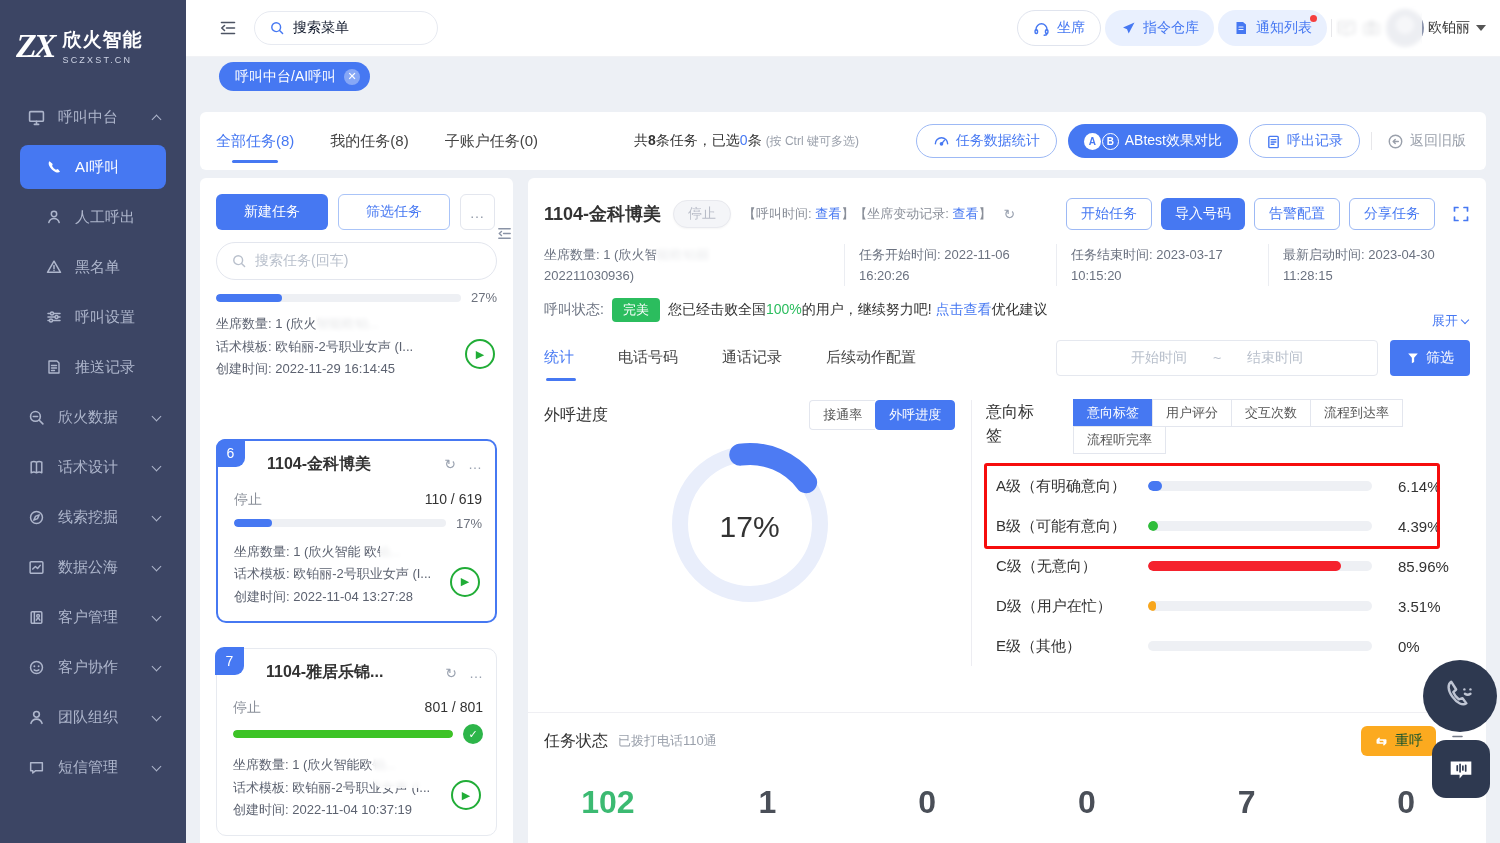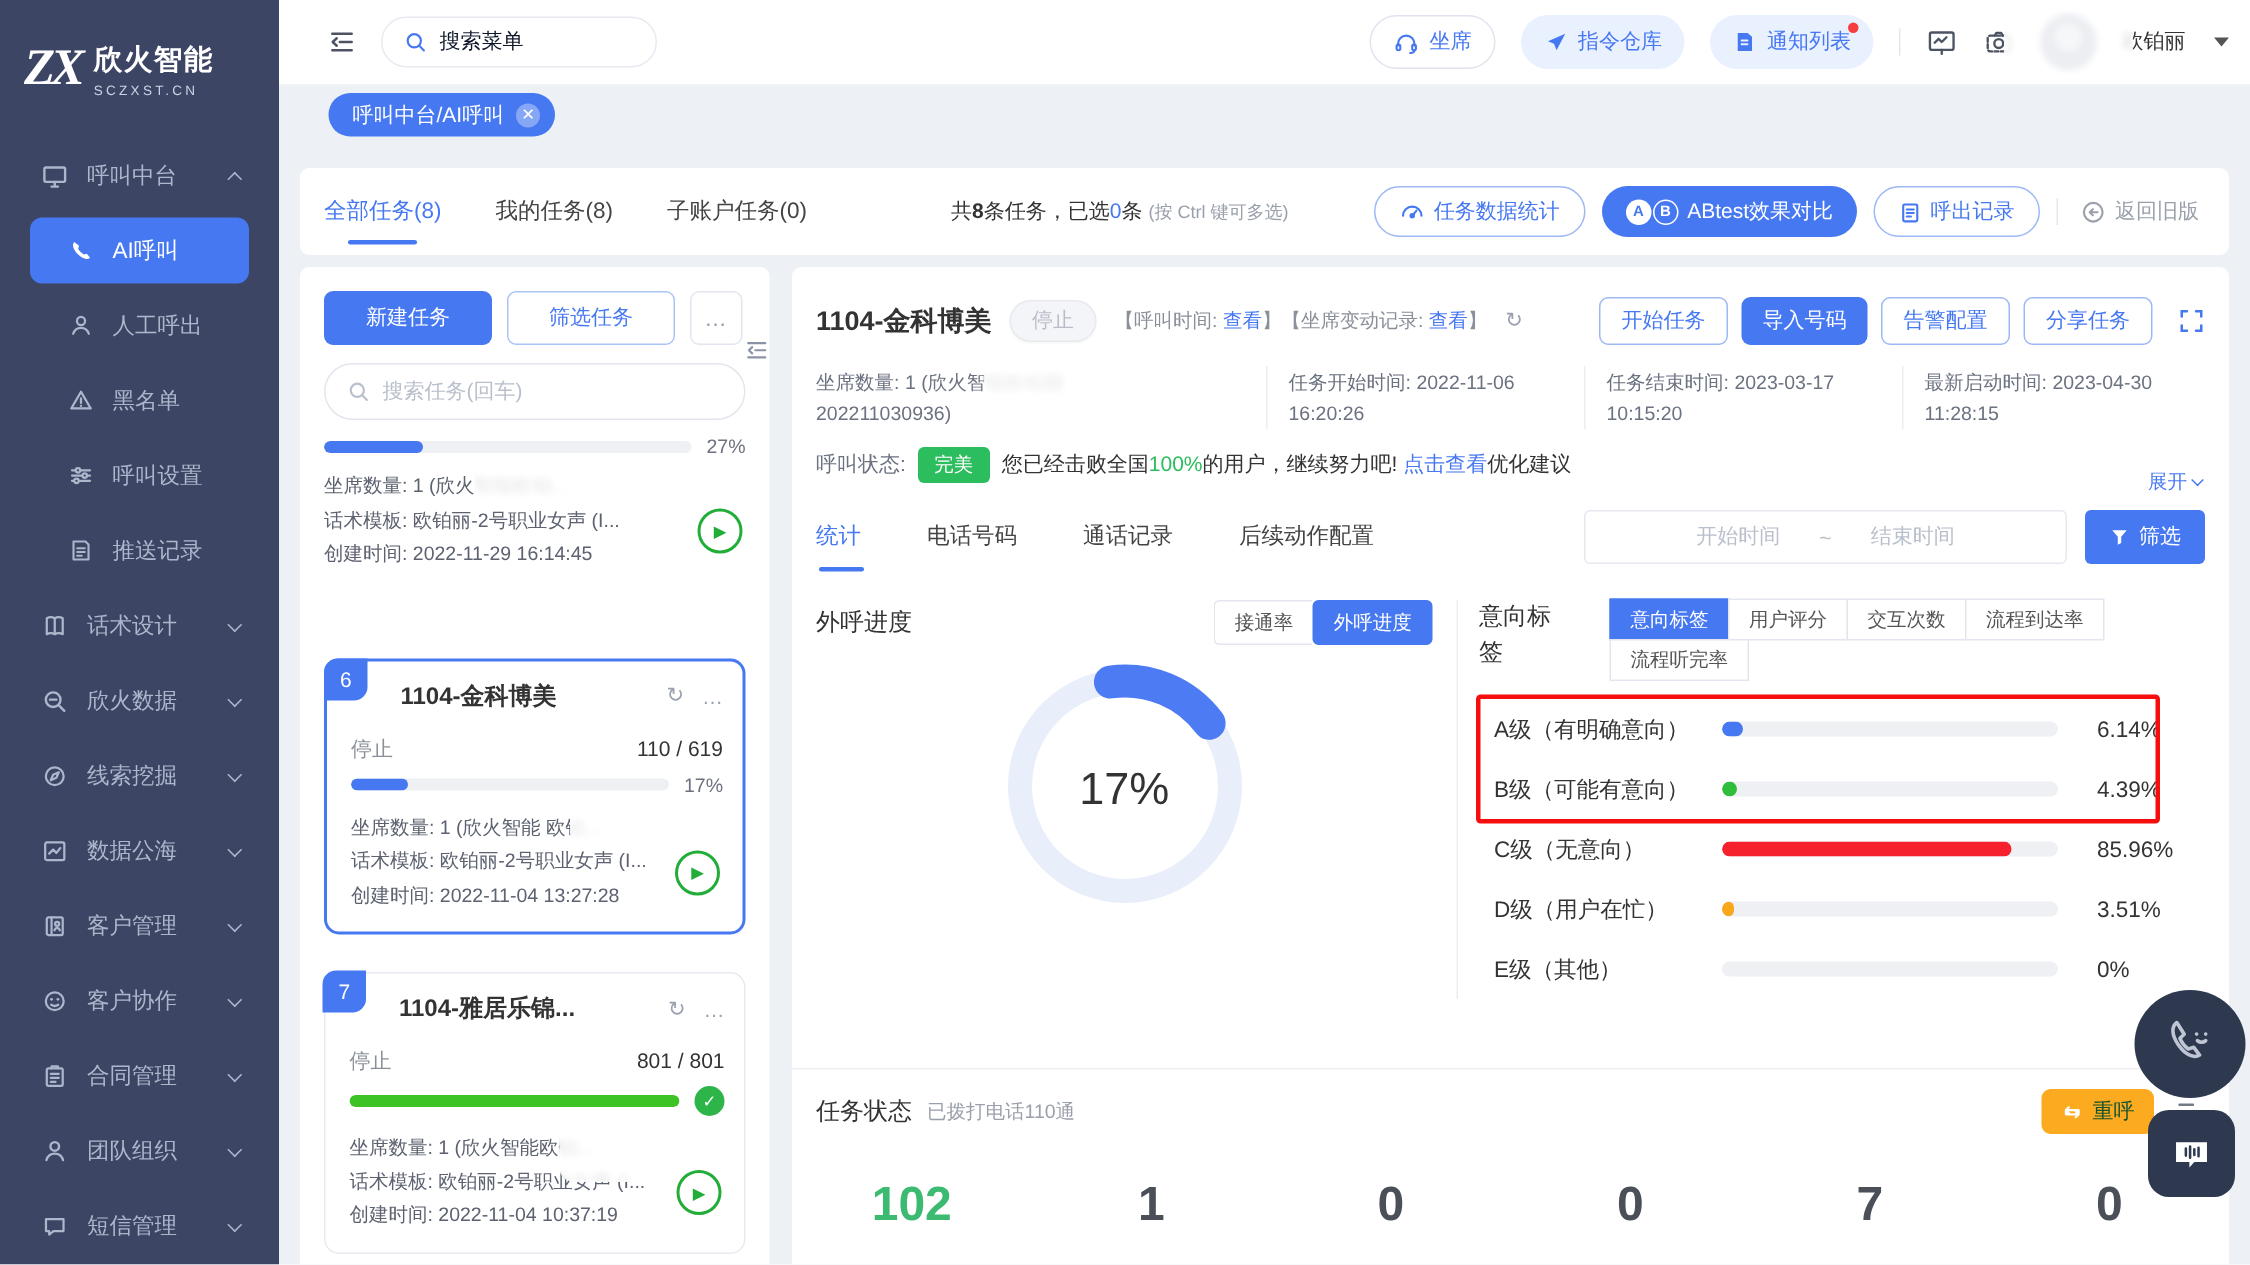--- a/index.html
+++ b/index.html
@@ -16,21 +16,21 @@
 .logo-txt .b2{font-size:9px;letter-spacing:2.2px;color:#cdd3e4;margin-top:2px}
 .side-item{height:50px;display:flex;align-items:center;color:#aeb6cc;font-size:15px;padding-left:28px;gap:13px;position:relative;cursor:pointer}
 .side-item.sub{padding-left:46px}
 .side-item.active{background:#4678f2;color:#fff;border-radius:8px;margin:3px 20px;height:44px;padding-left:26px}
 .chev{width:7px;height:7px;border-left:1.6px solid #aeb6cc;border-bottom:1.6px solid #aeb6cc;position:absolute;right:26px}
 .chev.down{transform:rotate(-45deg);top:21px}
 .chev.up{transform:rotate(135deg);top:24px}
 
 .topbar{position:absolute;left:186px;top:0;right:0;height:57px;background:#fff;display:flex;align-items:center;padding:0 14px 0 32px;border-bottom:1px solid #f1f2f5;z-index:10}
 .searchbox{margin-left:16px;width:184px;height:34px;border:1px solid #e7eaf1;border-radius:17px;display:flex;align-items:center;gap:8px;padding:0 14px;color:#0f172a}
-.top-right{margin-left:auto;display:flex;align-items:center;gap:17px}
+.top-right{margin-left:auto;display:flex;align-items:center;gap:4px}
 .pill{height:36px;border-radius:18px;display:inline-flex;align-items:center;gap:7px;padding:0 15px;font-size:14px;color:#4678f2;cursor:pointer;position:relative}
 .pill.outline{border:1px solid #e0e4ee;background:#fff}
 .pill.soft{background:#e9f0fe}
 .red-dot{position:absolute;top:5px;right:10px;width:7px;height:7px;border-radius:50%;background:#f53f3f}
 .vdiv{width:1px;height:18px;background:#e7e7ea}
 .top-ico{color:#4c5363;cursor:pointer}
 .avatar{width:38px;height:38px;border-radius:50%;background:#8b94ad;position:relative;overflow:hidden}
 .avatar:after{content:"";position:absolute;left:10px;top:7px;width:18px;height:18px;border-radius:50%;background:#c9cedb}
 .username{font-size:14px;color:#333}
 .caret{width:0;height:0;border-left:5px solid transparent;border-right:5px solid transparent;border-top:6px solid #555;margin-left:2px}
@@ -205,36 +205,36 @@
     <span class="ico">
         <svg width="16" height="16" viewBox="0 0 16 16" fill="none" stroke="currentColor" stroke-width="1.4" stroke-linecap="round" stroke-linejoin="round">
           <path d="M3 2h8l2 2v10H3z"></path>
           <path d="M5.5 6.5h5M5.5 9h5M5.5 11.5h3"></path>
         </svg>
       </span>
     <span>推送记录</span>
   </div>
   <div class="side-item">
     <span class="ico">
+        <svg width="17" height="17" viewBox="0 0 16 16" fill="none" stroke="currentColor" stroke-width="1.5" stroke-linecap="round">
+          <circle cx="7" cy="7" r="4.6"></circle>
+          <path d="M10.6 10.6 14 14M5 7h4"></path>
+        </svg>
+      </span>
+    <span>欣火数据</span>
+    <span class="chev down"></span>
+  </div>
+  <div class="side-item">
+    <span class="ico">
         <svg width="17" height="17" viewBox="0 0 16 16" fill="none" stroke="currentColor" stroke-width="1.4" stroke-linejoin="round">
           <path d="M3 3c1.5-.8 3.5-.8 5 0 1.5-.8 3.5-.8 5 0v10c-1.5-.8-3.5-.8-5 0-1.5-.8-3.5-.8-5 0z"></path>
           <path d="M8 3v10"></path>
         </svg>
       </span>
     <span>话术设计</span>
-    <span class="chev down"></span>
-  </div>
-  <div class="side-item">
-    <span class="ico">
-        <svg width="17" height="17" viewBox="0 0 16 16" fill="none" stroke="currentColor" stroke-width="1.5" stroke-linecap="round">
-          <circle cx="7" cy="7" r="4.6"></circle>
-          <path d="M10.6 10.6 14 14M5 7h4"></path>
-        </svg>
-      </span>
-    <span>欣火数据</span>
     <span class="chev down"></span>
   </div>
   <div class="side-item">
     <span class="ico">
         <svg width="17" height="17" viewBox="0 0 16 16" fill="none" stroke="currentColor" stroke-width="1.4" stroke-linejoin="round">
           <circle cx="8" cy="8" r="5.6"></circle>
           <path d="M10.5 5.5 9 9l-3.5 1.5L7 7z"></path>
         </svg>
       </span>
     <span>线索挖掘</span>
@@ -265,30 +265,20 @@
   <div class="side-item">
     <span class="ico">
         <svg width="17" height="17" viewBox="0 0 16 16" fill="none" stroke="currentColor" stroke-width="1.4" stroke-linecap="round">
           <circle cx="8" cy="8" r="5.6"></circle>
           <circle cx="6" cy="6.8" r="0.9" fill="currentColor" stroke="none"></circle>
           <circle cx="10" cy="6.8" r="0.9" fill="currentColor" stroke="none"></circle>
           <path d="M5.8 10.2c1.4 1 3 1 4.4 0"></path>
         </svg>
       </span>
     <span>客户协作</span>
-    <span class="chev down"></span>
-  </div>
-  <div class="side-item">
-    <span class="ico">
-        <svg width="17" height="17" viewBox="0 0 16 16" fill="none" stroke="currentColor" stroke-width="1.4" stroke-linecap="round" stroke-linejoin="round">
-          <rect x="3" y="3" width="10" height="11" rx="1"></rect>
-          <path d="M6 3V1.8h4V3M5.5 6.5h5M5.5 9h5M5.5 11.5h3"></path>
-        </svg>
-      </span>
-    <span>合同管理</span>
     <span class="chev down"></span>
   </div>
   <div class="side-item">
     <span class="ico">
         <svg width="17" height="17" viewBox="0 0 16 16" fill="none" stroke="currentColor" stroke-width="1.5" stroke-linecap="round">
           <circle cx="8" cy="5" r="2.7"></circle>
           <path d="M2.8 13.5c.8-2.6 2.8-4 5.2-4s4.4 1.4 5.2 4"></path>
         </svg>
       </span>
     <span>团队组织</span>

